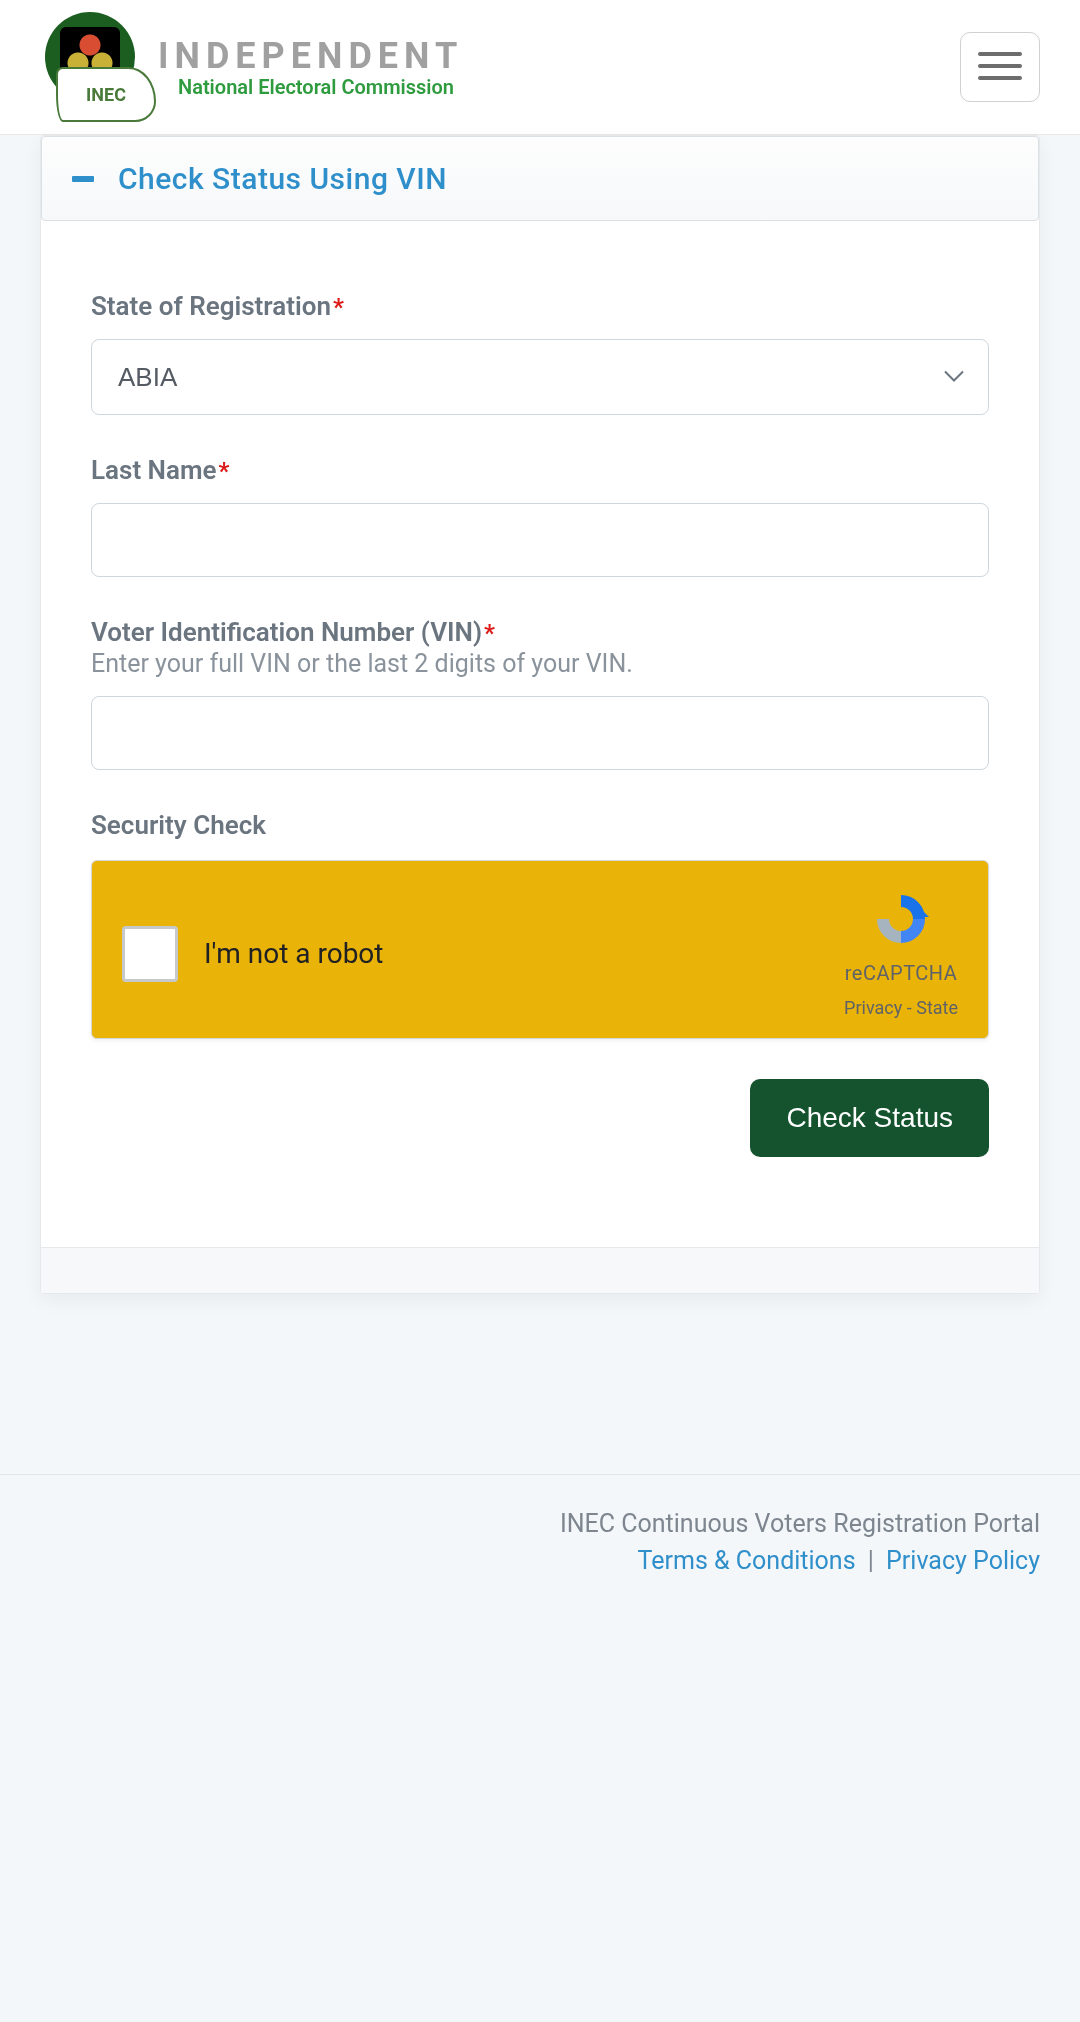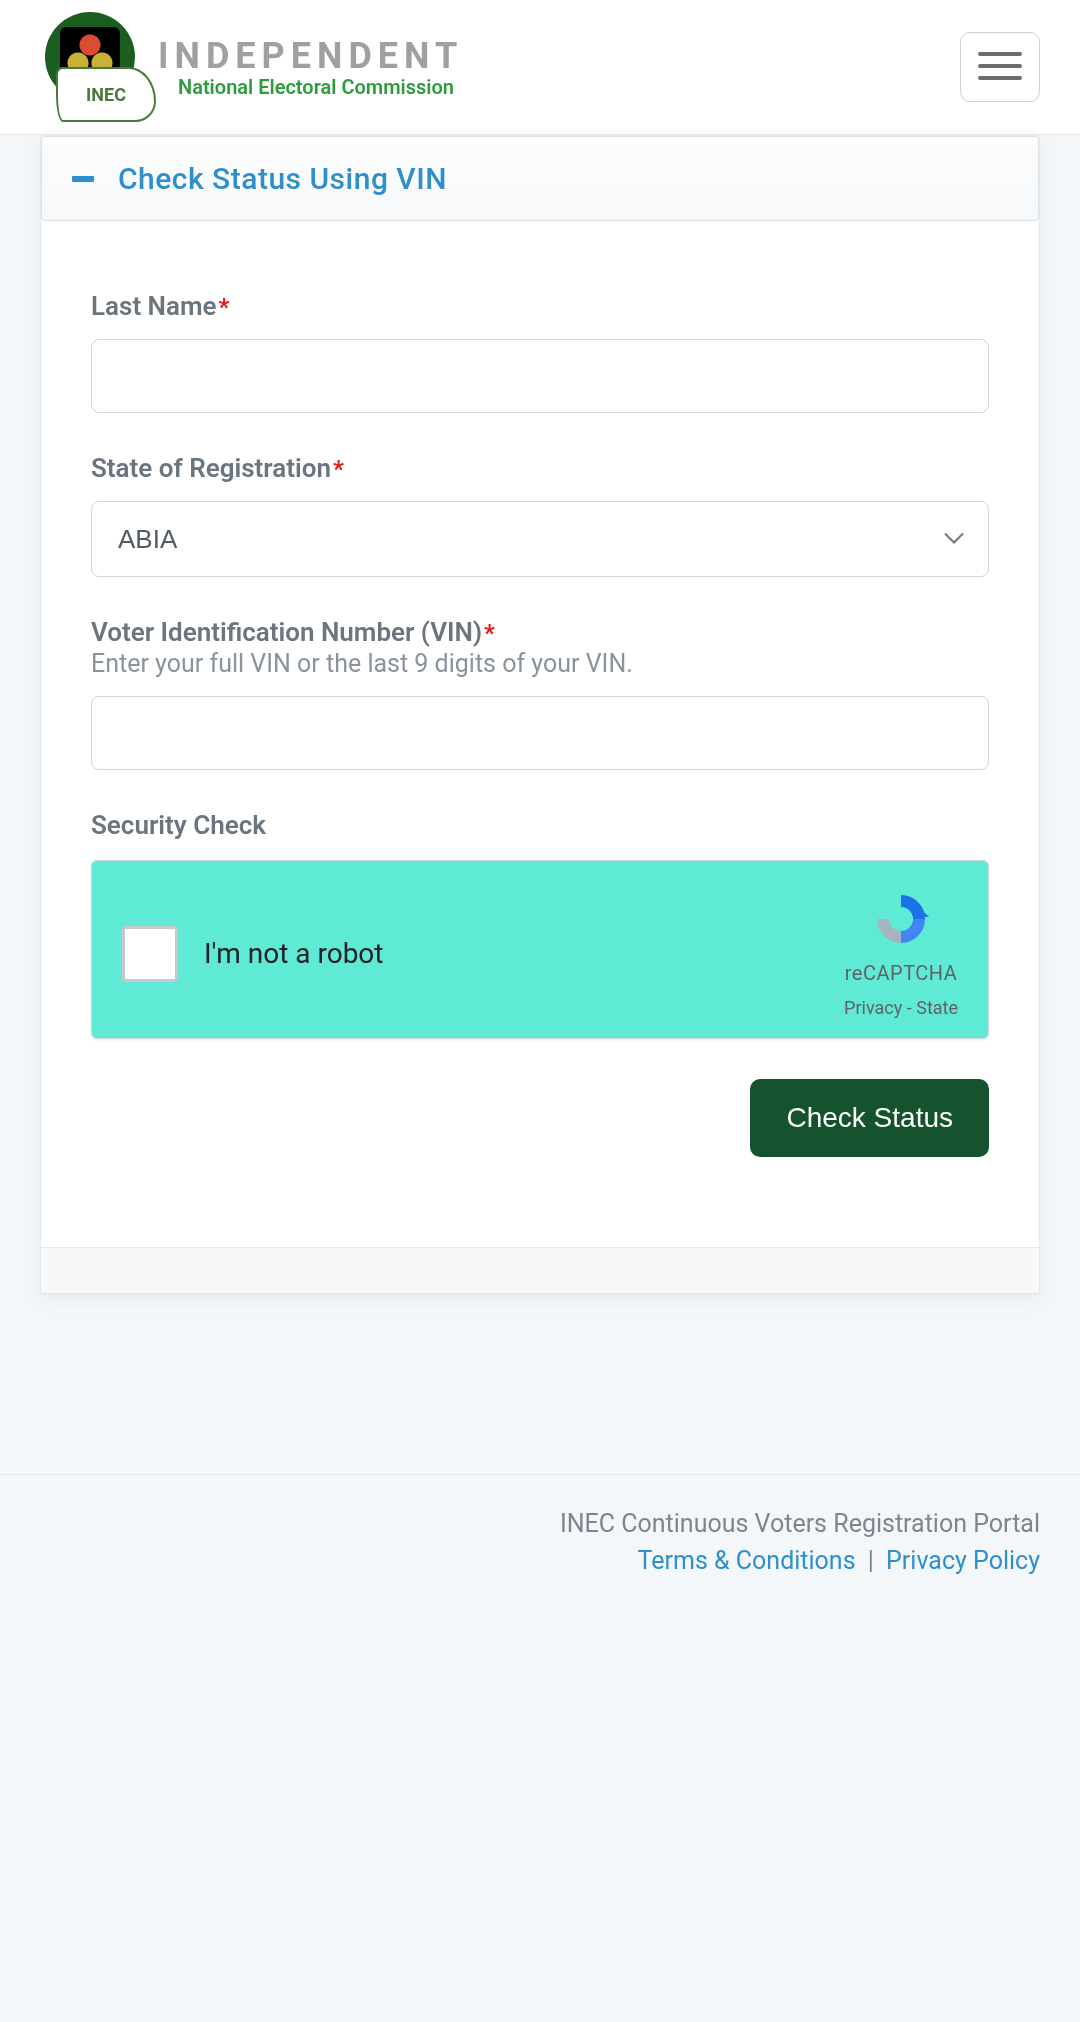--- a/index.html
+++ b/index.html
@@ -166,21 +166,21 @@
     transform: translateY(-50%);
     pointer-events:none;
   }
   .chevron svg { width: 22px; height: 14px; stroke:#6b7580; stroke-width:2; fill:none; }
   .text-input { margin-top: 18px; height: 74px; }
   .recaptcha {
     margin-top: 20px;
     width: 100%;
     border: 1px solid #d3d8dc;
     border-radius: 6px;
-    background:#5eead4;
+    background:#eab308;
     padding: 28px 30px 20px;
     display:flex;
     align-items:center;
     justify-content:space-between;
     box-shadow: 0 2px 4px rgba(0,0,0,0.06);
   }
   .recaptcha-left { display:flex; align-items:center; gap: 26px; }
   .recaptcha-check {
     width: 56px;
     height: 56px;
@@ -275,41 +275,41 @@
 
 <div class="page">
   <div class="card">
     <div class="accordion-header">
       <span class="minus-icon"></span>
       <span class="accordion-title">Check Status Using VIN</span>
     </div>
 
     <div class="form-body">
       <div class="form-group">
-        <span class="label">Last Name</span><span class="req">*</span>
-        <input class="text-input" type="text" value="" style="">
-      </div>
-
-      <div class="form-group">
         <span class="label">State of Registration</span><span class="req">*</span>
         <div class="select-wrap">
           <select class="select">
             <option>ABIA</option>
           </select>
           <span class="chevron">
             <svg viewBox="0 0 22 14">
                 <polyline points="2,3 11,12 20,3"></polyline>
               </svg>
           </span>
         </div>
       </div>
 
       <div class="form-group">
+        <span class="label">Last Name</span><span class="req">*</span>
+        <input class="text-input" type="text" value="" style="">
+      </div>
+
+      <div class="form-group">
         <span class="label">Voter Identification Number (VIN)</span><span class="req">*</span>
-        <div class="hint">Enter your full VIN or the last 9 digits of your VIN.</div>
+        <div class="hint">Enter your full VIN or the last 2 digits of your VIN.</div>
         <input class="text-input" type="text" value="" style="">
       </div>
 
       <div class="form-group">
         <span class="label">Security Check</span>
         <div class="recaptcha">
           <div class="recaptcha-left">
             <div class="recaptcha-check"></div>
             <div class="recaptcha-label">I'm not a robot</div>
           </div>

